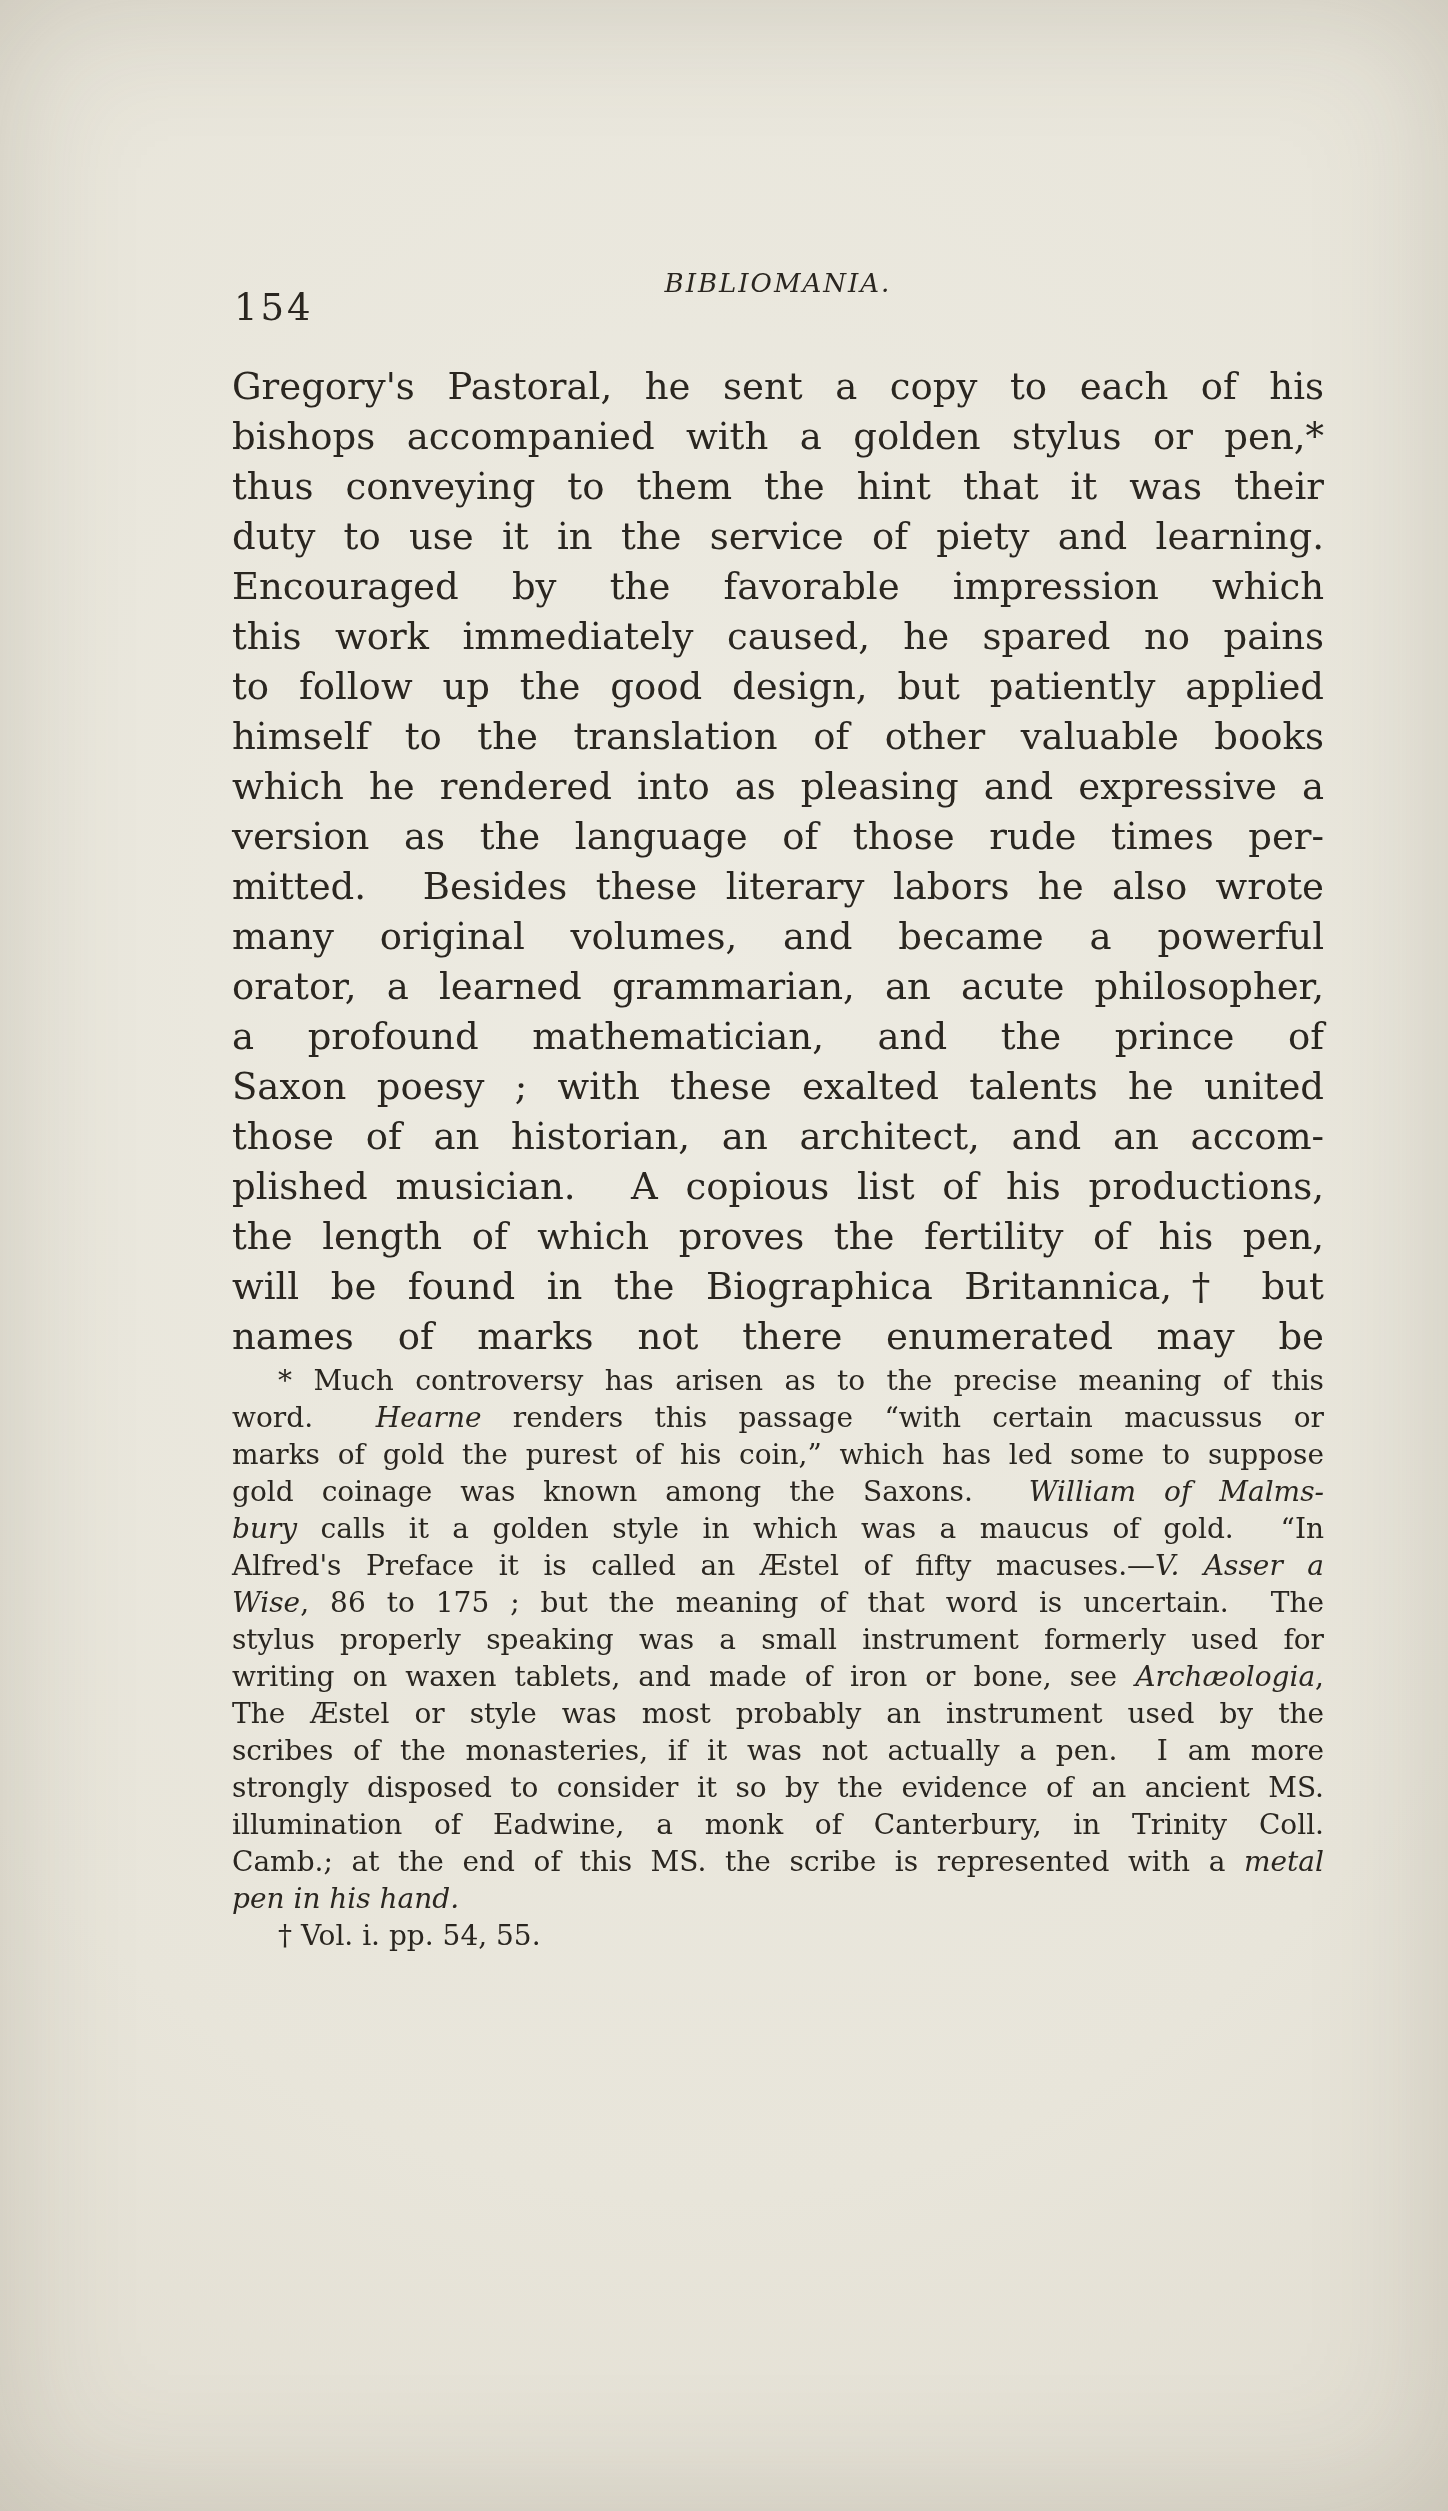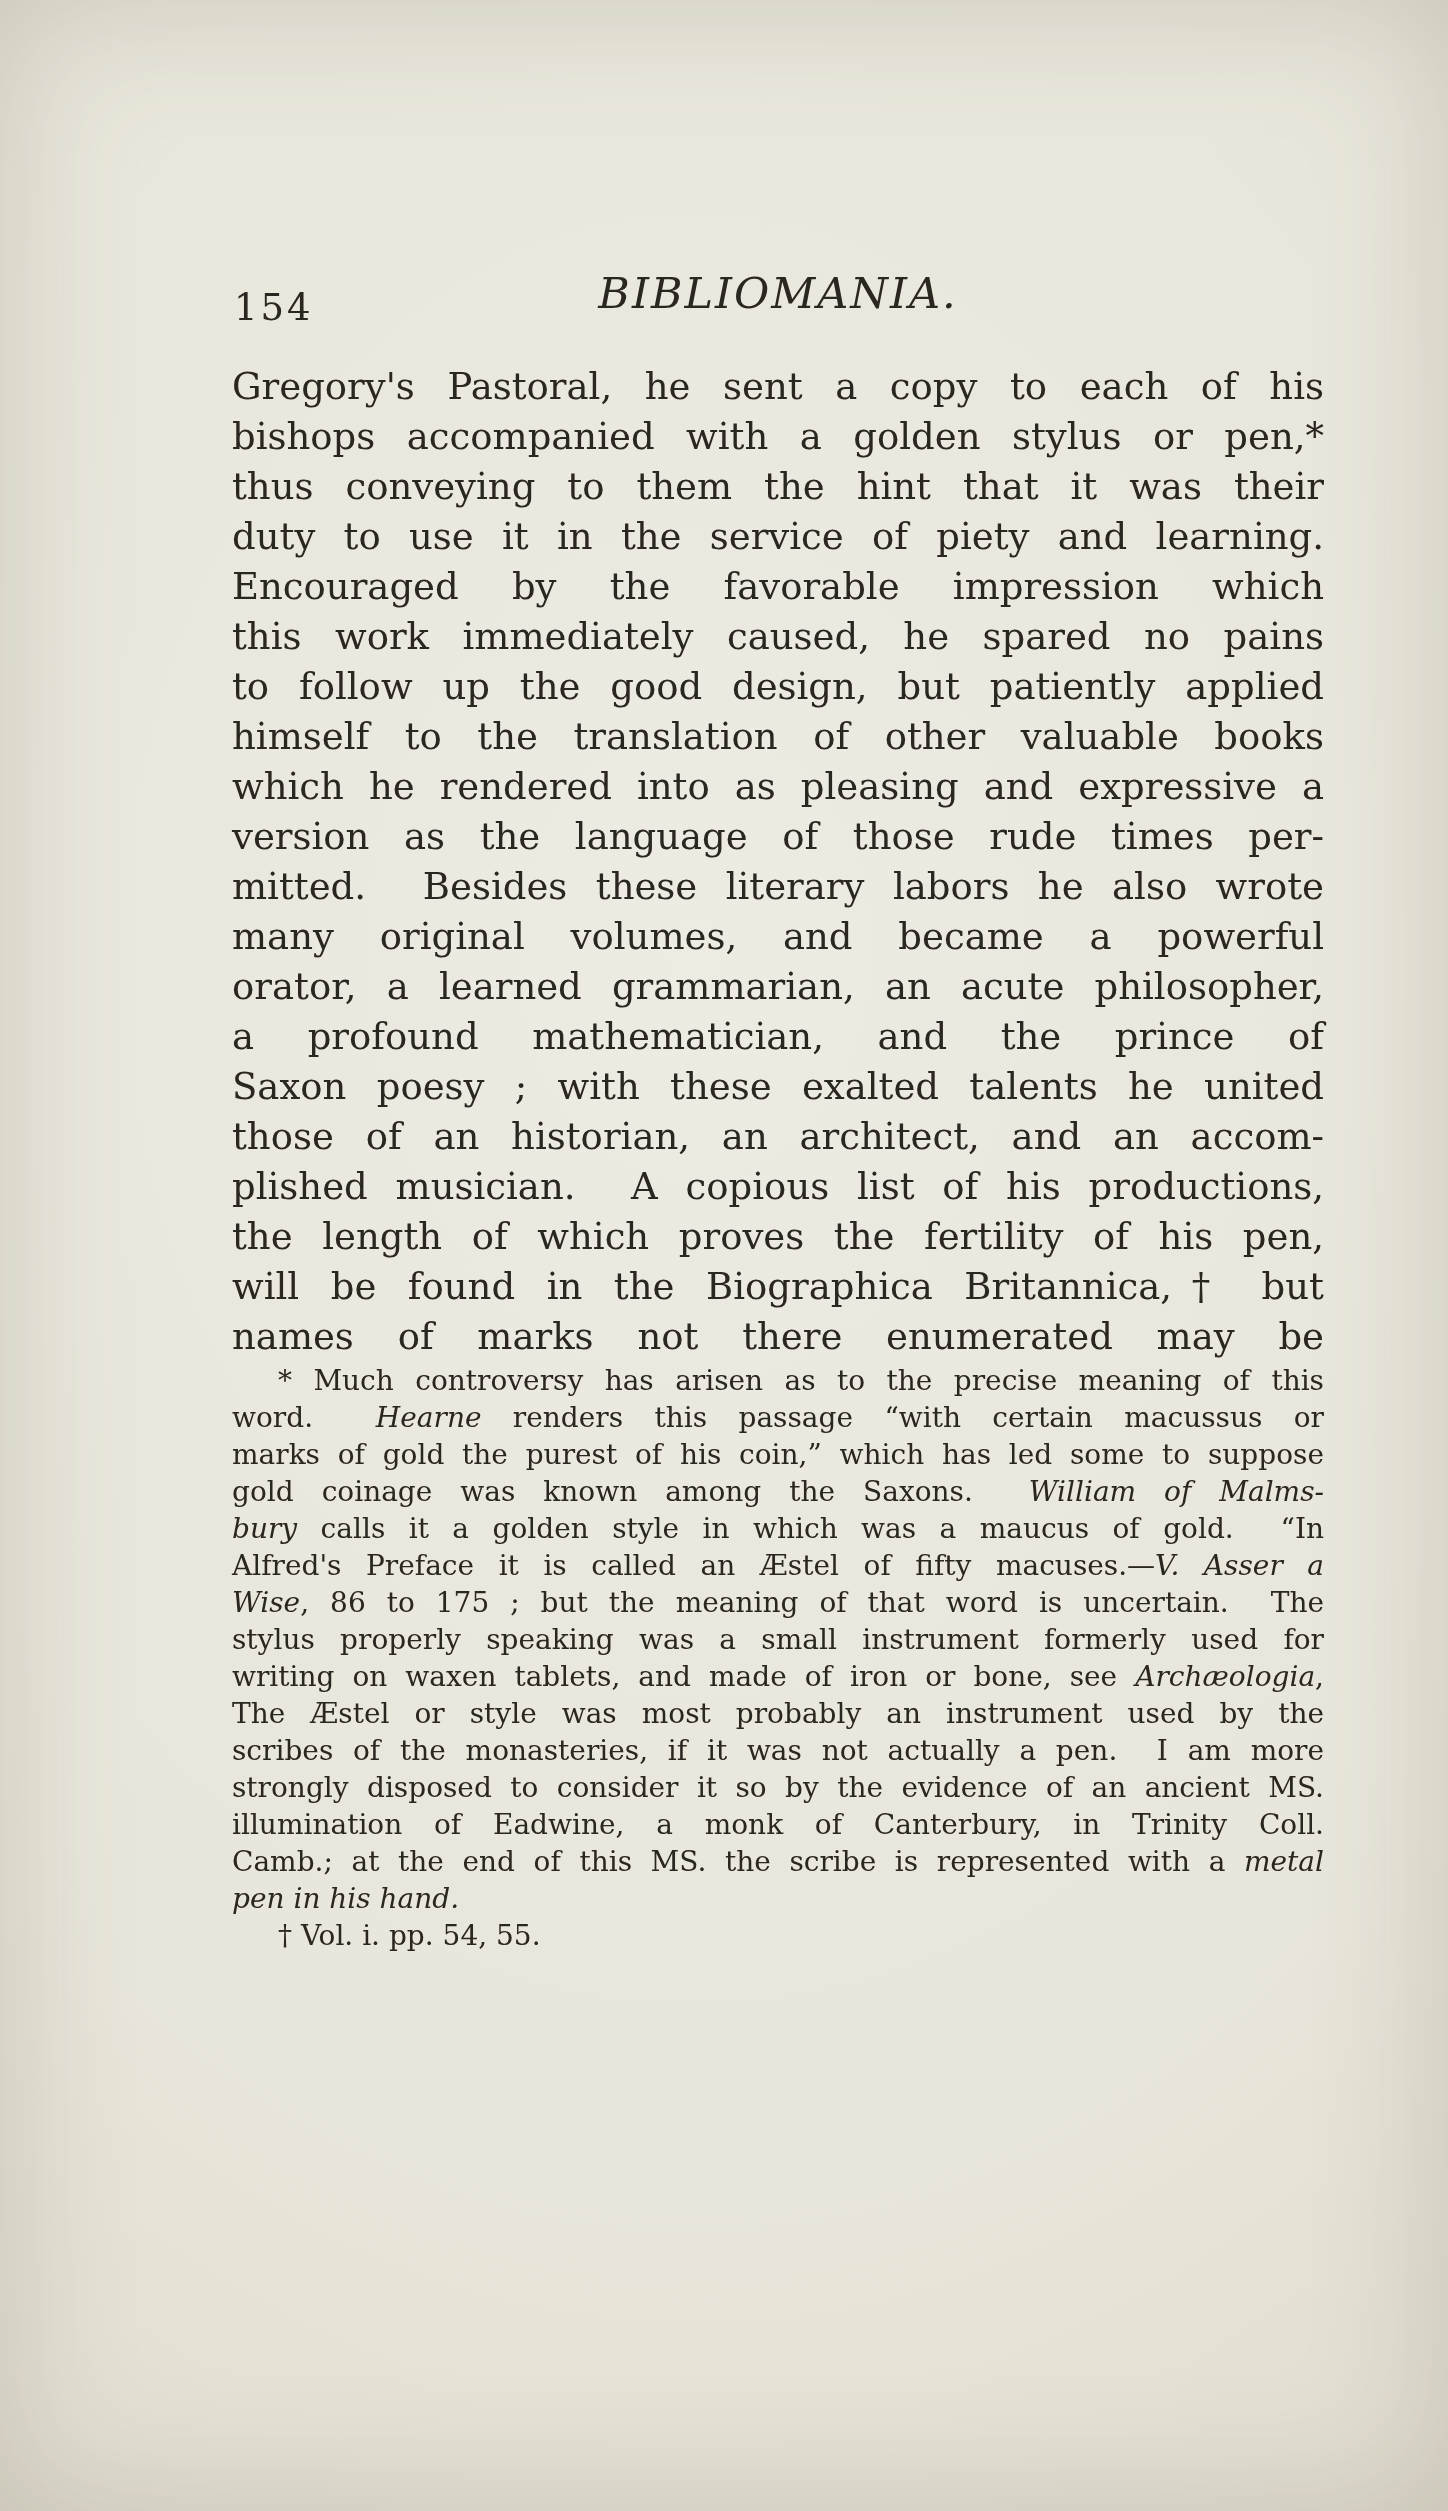--- a/index.html
+++ b/index.html
@@ -8,21 +8,21 @@
     width:1448px;height:2511px;position:relative;overflow:hidden;
     background:radial-gradient(ellipse 120% 90% at 48% 38%, #edebe2 0%, #e8e5da 55%, #dcd7ca 100%);
     font-family:"DejaVu Serif","Liberation Serif",serif;
     color:#2a2620;
   }
   body::after{content:"";position:absolute;inset:0;pointer-events:none;
     box-shadow:inset 0 0 140px rgba(90,80,60,.20);}
   .page{position:absolute;left:232px;top:268px;width:1092px;}
   .page-header{position:relative;height:58px;margin-bottom:36px;}
   .page-number{position:absolute;left:2px;top:18px;font-size:37px;letter-spacing:3px;}
-  .running-title{display:block;text-align:center;font-style:italic;font-size:43px;letter-spacing:2px;}
+  .running-title{display:block;text-align:center;font-style:italic;font-size:26px;letter-spacing:2px;}
   .body-text .line{font-size:37px;line-height:50px;text-align:justify;text-align-last:justify;text-justify:inter-word;}
   .footnotes{}
   .footnotes .line{font-size:28px;line-height:37px;text-align:justify;text-align-last:justify;text-justify:inter-word;}
   .line.no-just{text-align:left;text-align-last:left;}
   .line.indent{text-indent:46px;}
   .it{font-style:italic;}
 </style>
 </head>
 <body>
 

